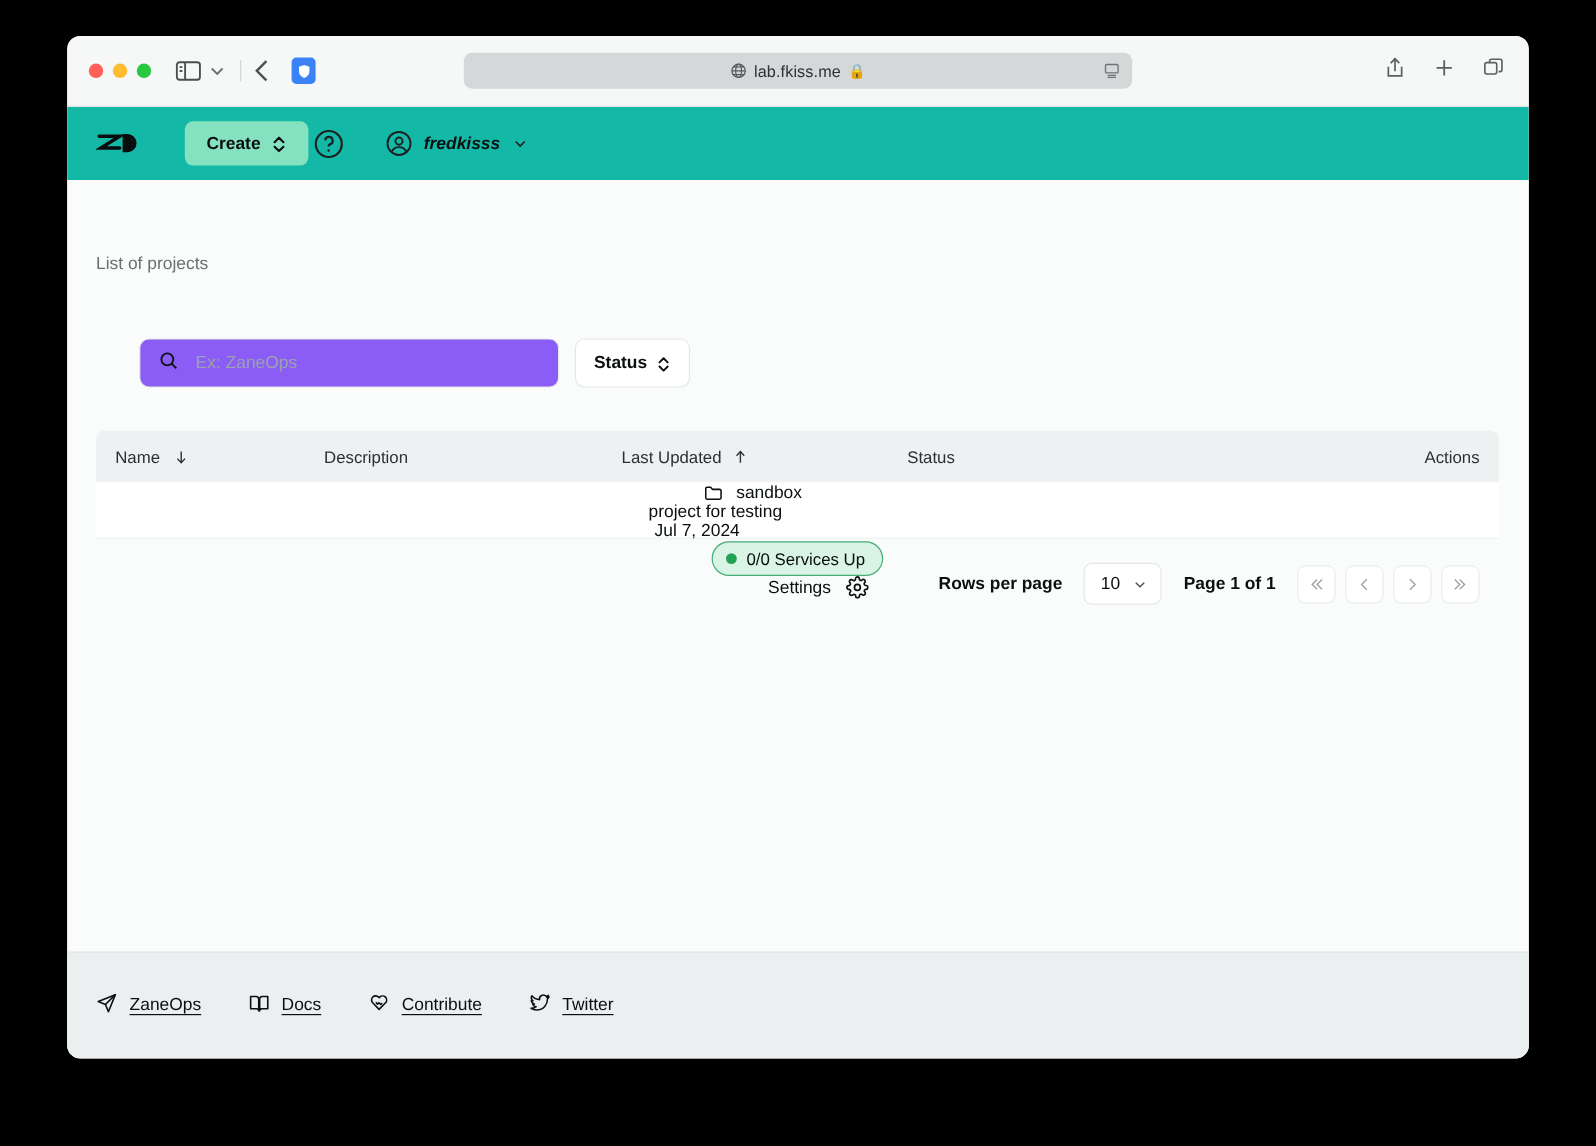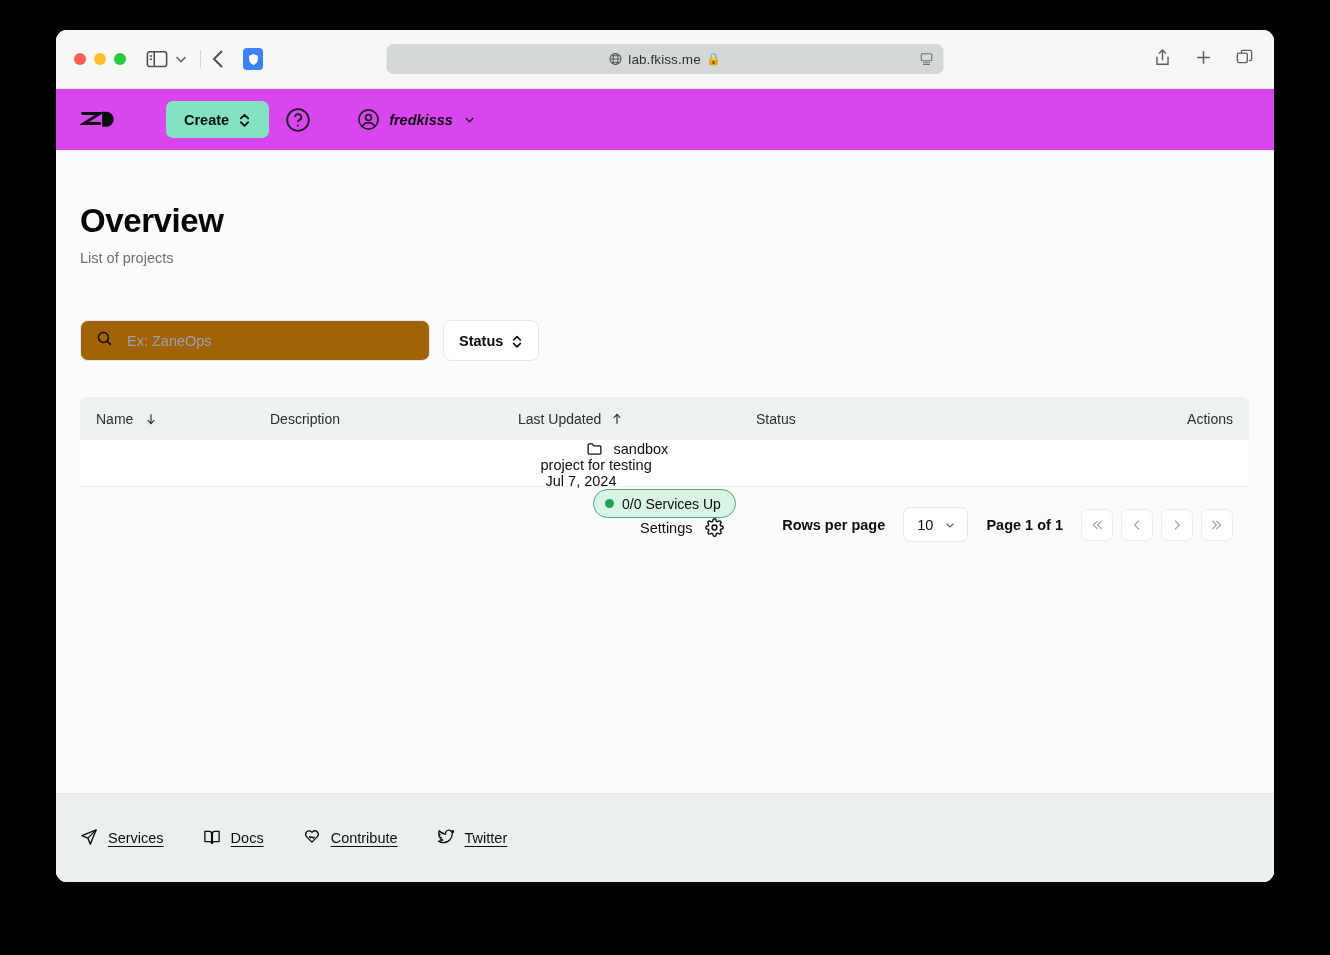--- a/index.html
+++ b/index.html
@@ -68,24 +68,24 @@
 
   .chrome-right {
     position: absolute; right: 20px; display: flex; align-items: center; gap: 22px;
     color: #5a5f5f;
   }
   .chrome-right svg { width: 19px; height: 19px; }
 
   
   .app-header {
     height: 61px; width: 100%;
-    background: #d946ef;
+    background: #14b8a6;
     display: flex; align-items: center;
     padding: 0 25px 0 24px;
-    gap: 16px;
+    gap: 4px;
   }
   .logo { width: 46px; height: 26px; margin-right: 24px; flex: none; }
   .create-btn {
     background: #84e2c0; color: #0a0d0d;
     border: none; border-radius: 7px;
     height: 37px; padding: 0 18px;
     font-family: inherit; font-size: 14.5px; font-weight: 700;
     display: flex; align-items: center; gap: 9px;
     cursor: pointer; flex: none;
   }
@@ -123,22 +123,22 @@
   .page-title {
     font-size: 33px; font-weight: 700; color: #050808; letter-spacing: -.4px;
   }
   .page-sub {
     margin-top: 10px; font-size: 14.5px; color: #6a7070;
   }
 
   .filters { display: flex; align-items: center; gap: 13px; margin-top: 54px; }
   .filter-input {
     width: 350px; height: 41px;
-    background: #a16207; border: 1px solid #e4e8e8; border-radius: 8px;
-    display: flex; align-items: center; padding: 0 15px; gap: 14px;
+    background: #8b5cf6; border: 1px solid #e4e8e8; border-radius: 8px;
+    display: flex; align-items: center; padding: 0 15px; gap: 14px; margin-left: 36px;
   }
   .filter-input svg { width: 17px; height: 17px; color: #0d1111; flex: none; }
   .filter-input input {
     border: none; outline: none; background: transparent;
     font-family: inherit; font-size: 14.5px; color: #12181f; width: 100%;
   }
   .filter-input input::placeholder { color: #9aa3ad; }
   .status-select {
     height: 41px; padding: 0 15px;
     background: #fff; border: 1px solid #e4e8e8; border-radius: 8px;
@@ -344,21 +344,20 @@
         <span class="uname">fredkisss</span>
         <span class="chev">
           <svg viewBox="0 0 24 24" fill="none" stroke="currentColor" stroke-width="2.2">
               <polyline points="6,9.5 12,15.5 18,9.5"></polyline>
             </svg>
         </span>
       </div>
     </div>
 
     <div class="main">
-      <h1 class="page-title">Overview</h1>
       <div class="page-sub">List of projects</div>
 
       <div class="filters">
         <div class="filter-input">
           <span>
             <svg viewBox="0 0 24 24" fill="none" stroke="currentColor" stroke-width="2.1">
                 <circle cx="10.5" cy="10.5" r="7"></circle>
                 <line x1="15.6" y1="15.6" x2="21" y2="21"></line>
               </svg>
           </span>
@@ -473,21 +472,21 @@
       </div>
 
       <div class="footer">
         <div class="footer-link">
           <span>
             <svg viewBox="0 0 24 24" fill="none" stroke="currentColor" stroke-width="1.8" stroke-linejoin="round">
               <path d="M21.5 2.5 L2.5 10.2 l8 3.3 3.3 8 z"></path>
                 <line x1="21.5" y1="2.5" x2="10.5" y2="13.5"></line>
             </svg>
           </span>
-          <span class="lbl">Services</span>
+          <span class="lbl">ZaneOps</span>
         </div>
         <div class="footer-link">
           <span>
             <svg viewBox="0 0 24 24" fill="none" stroke="currentColor" stroke-width="1.8" stroke-linejoin="round">
               <path d="M2.5 4.5 h6 a3 3 0 0 1 3 3 v13 a2.4 2.4 0 0 0 -2.4-2.4 H2.5 z"></path>
               <path d="M21.5 4.5 h-6 a3 3 0 0 0 -3 3 v13 a2.4 2.4 0 0 1 2.4-2.4 h6.6 z"></path>
             </svg>
           </span>
           <span class="lbl">Docs</span>
         </div>

